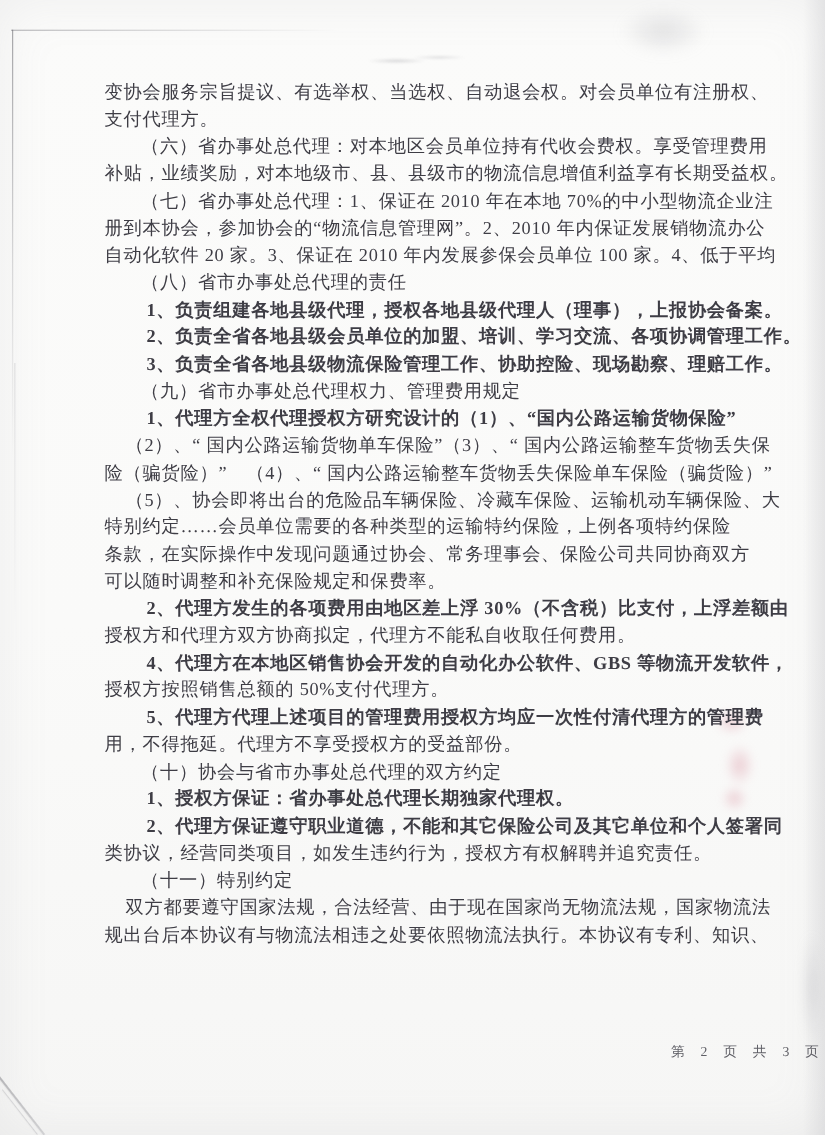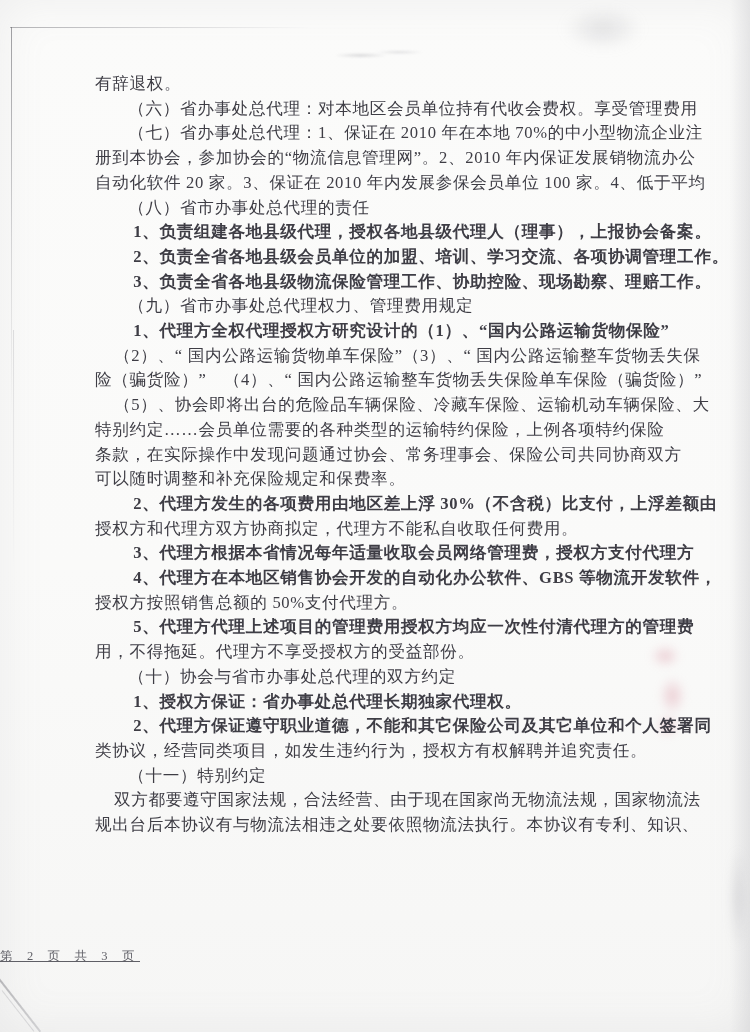--- a/index.html
+++ b/index.html
@@ -68,62 +68,62 @@
     font-size:16.6px;line-height:24.7px;
     color:var(--ink,#3e3d45);
     letter-spacing:.04em;
   }
   .doc .line{white-space:nowrap;}
   .doc .line.h{text-indent:2em;}
   .doc .line.n{text-indent:2.3em;font-weight:bold;}
   .doc .line.s{text-indent:1.15em;}
   .footer{
     position:absolute;left:0;top:948px;width:750px;
-    text-align:left;font-size:12.5px;letter-spacing:.45em;
+    text-align:right;font-size:12.5px;letter-spacing:.45em;
     color:var(--footer-ink,#5f5f66);
-    text-decoration:underline;
   }
 </style>
 </head>
 <body style="--ink: #3e3d45; --footer-ink: #5f5f66; --paper: #fafaf9; --stain: #e0a9b4;">
 
 <div class="page">
 
   <div class="art art-top-line"></div>
   <div class="art art-left-line"></div>
   <div class="art art-left-line2"></div>
   <div class="art art-top-smudge"></div>
   <div class="art art-tr-smudge"></div>
   <div class="art art-corner-diag"></div>
   <div class="art art-corner-diag2"></div>
   <div class="art art-pink-stain"></div>
   <div class="art art-right-band"></div>
   <div class="art art-right-patch"></div>
 
   <div class="doc">
-      <div class="line">有辞退权。</div>
+      <div class="line">变协会服务宗旨提议、有选举权、当选权、自动退会权。对会员单位有注册权、</div>
+      <div class="line">支付代理方。</div>
       <div class="line h">（六）省办事处总代理：对本地区会员单位持有代收会费权。享受管理费用</div>
+      <div class="line">补贴，业绩奖励，对本地级市、县、县级市的物流信息增值利益享有长期受益权。</div>
       <div class="line h">（七）省办事处总代理：1、保证在 2010 年在本地 70%的中小型物流企业注</div>
       <div class="line">册到本协会，参加协会的“物流信息管理网”。2、2010 年内保证发展销物流办公</div>
       <div class="line">自动化软件 20 家。3、保证在 2010 年内发展参保会员单位 100 家。4、低于平均</div>
       <div class="line h">（八）省市办事处总代理的责任</div>
       <div class="line n">1、负责组建各地县级代理，授权各地县级代理人（理事），上报协会备案。</div>
       <div class="line n">2、负责全省各地县级会员单位的加盟、培训、学习交流、各项协调管理工作。</div>
       <div class="line n">3、负责全省各地县级物流保险管理工作、协助控险、现场勘察、理赔工作。</div>
       <div class="line h">（九）省市办事处总代理权力、管理费用规定</div>
       <div class="line n">1、代理方全权代理授权方研究设计的（1）、“国内公路运输货物保险”</div>
       <div class="line s">（2）、“ 国内公路运输货物单车保险”（3）、“ 国内公路运输整车货物丢失保</div>
       <div class="line">险（骗货险）”　（4）、“ 国内公路运输整车货物丢失保险单车保险（骗货险）”</div>
       <div class="line s">（5）、协会即将出台的危险品车辆保险、冷藏车保险、运输机动车辆保险、大</div>
       <div class="line">特别约定……会员单位需要的各种类型的运输特约保险，上例各项特约保险</div>
       <div class="line">条款，在实际操作中发现问题通过协会、常务理事会、保险公司共同协商双方</div>
       <div class="line">可以随时调整和补充保险规定和保费率。</div>
       <div class="line n">2、代理方发生的各项费用由地区差上浮 30%（不含税）比支付，上浮差额由</div>
       <div class="line">授权方和代理方双方协商拟定，代理方不能私自收取任何费用。</div>
-      <div class="line n">3、代理方根据本省情况每年适量收取会员网络管理费，授权方支付代理方</div>
       <div class="line n">4、代理方在本地区销售协会开发的自动化办公软件、GBS 等物流开发软件，</div>
       <div class="line">授权方按照销售总额的 50%支付代理方。</div>
       <div class="line n">5、代理方代理上述项目的管理费用授权方均应一次性付清代理方的管理费</div>
       <div class="line">用，不得拖延。代理方不享受授权方的受益部份。</div>
       <div class="line h">（十）协会与省市办事处总代理的双方约定</div>
       <div class="line n">1、授权方保证：省办事处总代理长期独家代理权。</div>
       <div class="line n">2、代理方保证遵守职业道德，不能和其它保险公司及其它单位和个人签署同</div>
       <div class="line">类协议，经营同类项目，如发生违约行为，授权方有权解聘并追究责任。</div>
       <div class="line h">（十一）特别约定</div>
       <div class="line s">双方都要遵守国家法规，合法经营、由于现在国家尚无物流法规，国家物流法</div>

